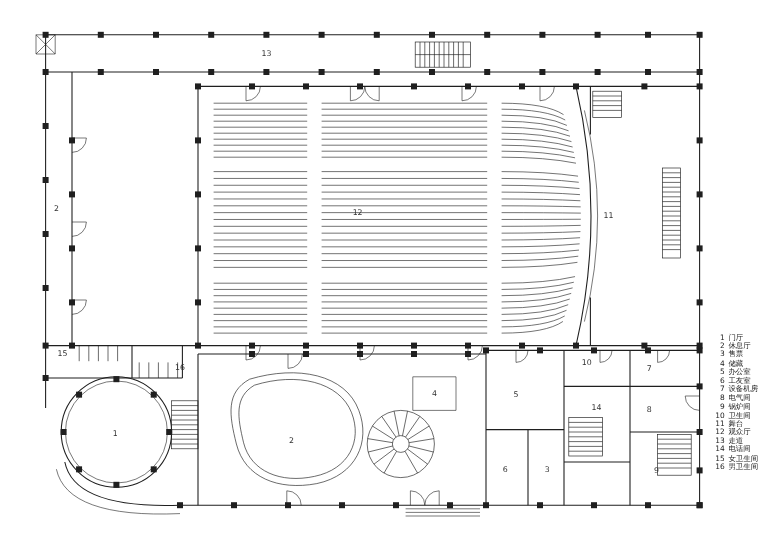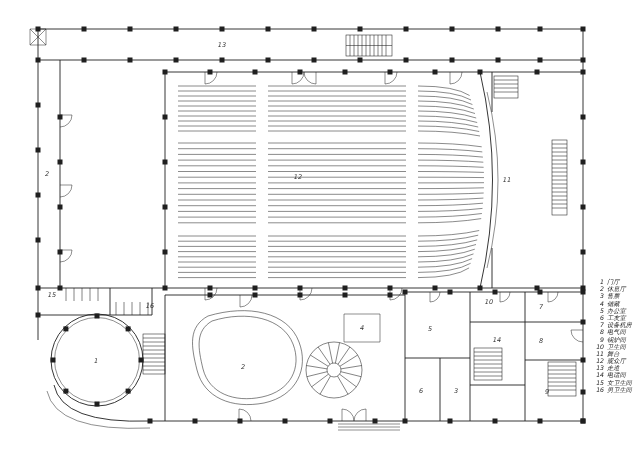--- a/index.html
+++ b/index.html
@@ -1,18 +1,18 @@
 <!DOCTYPE html>
 <html style="--ink: #1f1f1f; --paper: #ffffff;"><head>
 <meta charset="utf-8">
 <style>
   :root { --ink:#1f1f1f; --paper:#ffffff; }
   html,body { margin:0; padding:0; width:641px; height:450px; background:var(--paper);
               overflow:hidden; font-family:"DejaVu Sans", sans-serif; }
-  .canvas { position:absolute; inset:0;font-style:italic; }
+  .canvas { position:absolute; inset:0; }
   svg { position:absolute; left:0; top:0; }
   .wall   { stroke:var(--ink); stroke-width:0.9; fill:none; }
   .wall-t { stroke:var(--ink); stroke-width:0.5; fill:none; }
   .thin   { stroke:var(--ink); stroke-width:0.55; fill:none; }
   .seat   { stroke:#2b2b2b; stroke-width:0.55; fill:none; }
   .door   { stroke:var(--ink); stroke-width:0.5; fill:none; }
   .col    { fill:var(--ink); }
   .room-num { font-family:"DejaVu Sans", sans-serif; font-size:6.5px; fill:#333;
               text-anchor:middle; }
   .legend { position:absolute; left:596px; top:278px; width:45px;

